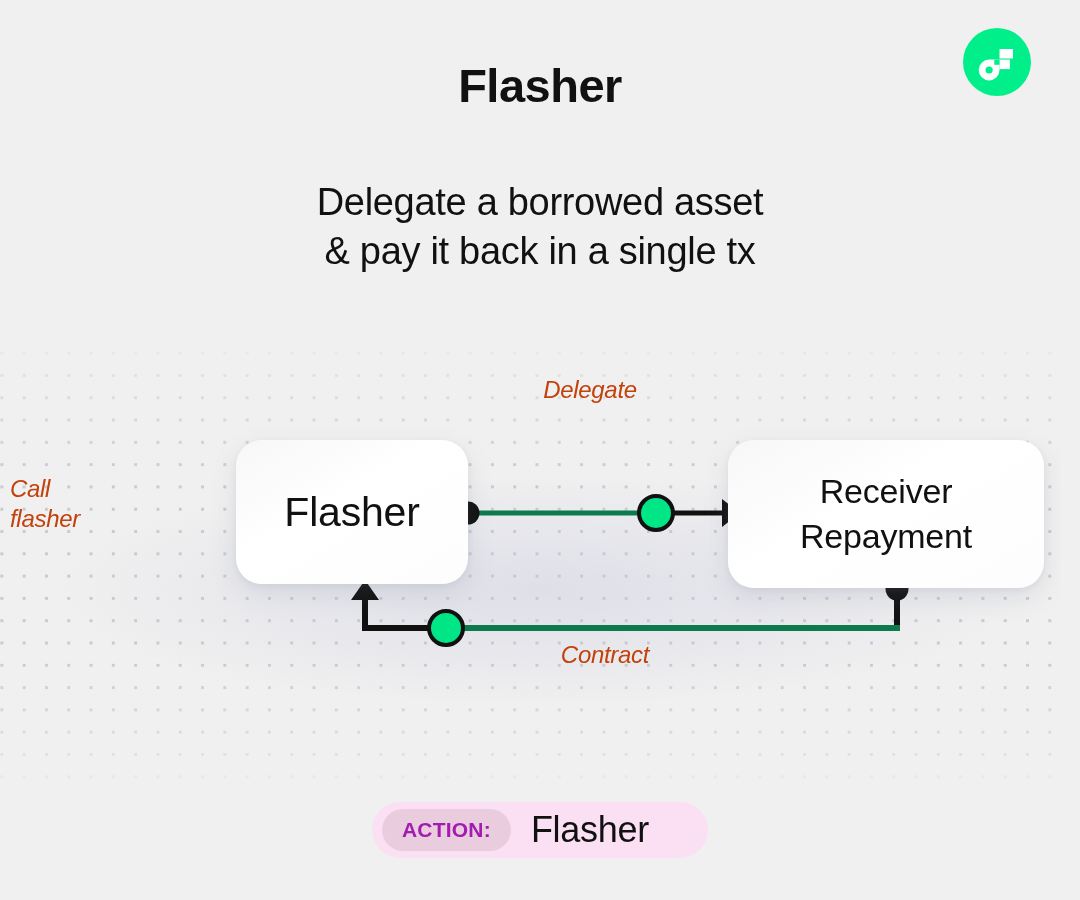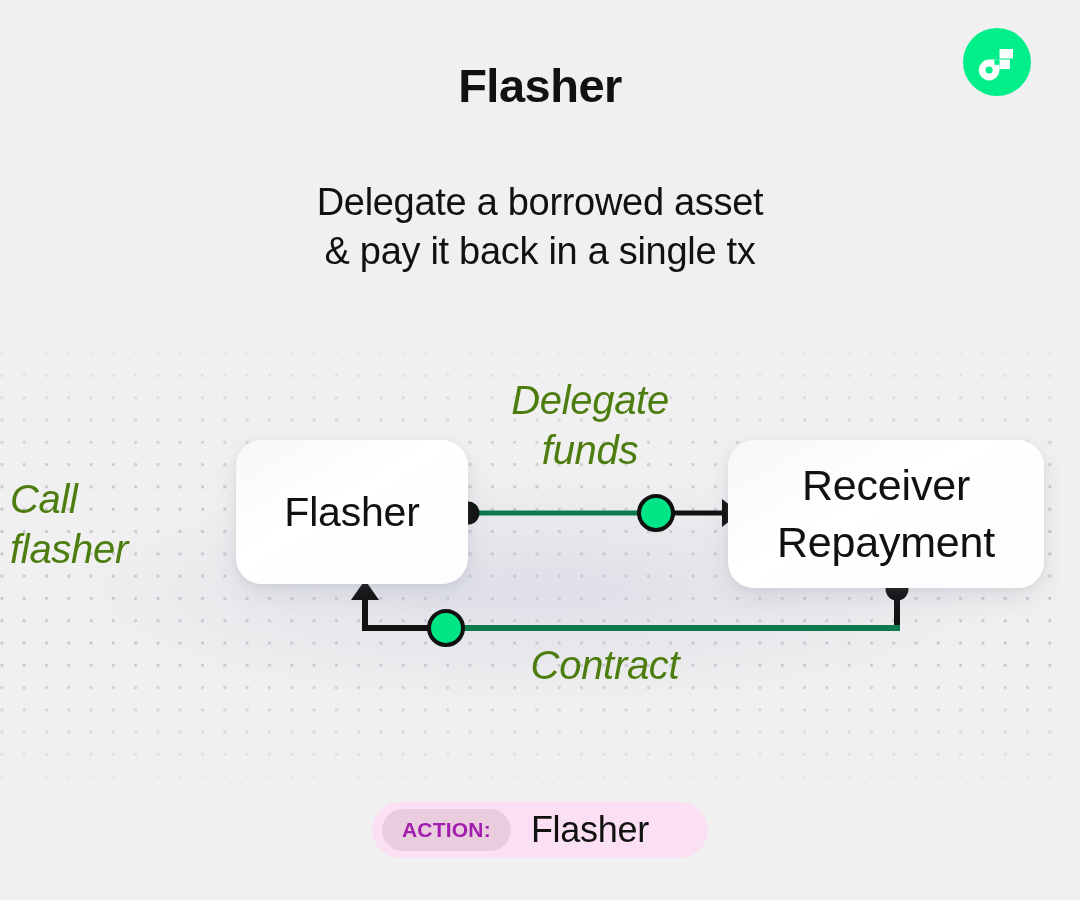--- a/index.html
+++ b/index.html
@@ -117,31 +117,31 @@
     top: 440px;
     width: 232px;
     height: 144px;
     font-size: 41px;
   }
   #node-receiver {
     left: 728px;
     top: 440px;
     width: 316px;
     height: 148px;
-    font-size: 43px;
+    font-size: 34px;
     line-height: 1.32;
   }
   #node-receiver .rl { display: block; }
 
   .edge-label {
     position: absolute;
     font-style: italic;
-    font-size: 40px;
+    font-size: 24px;
     line-height: 1.25;
-    color: #4d7c0f;
+    color: #c2410c;
     letter-spacing: -0.3px;
   }
   #label-delegate {
     left: 440px;
     top: 375px;
     width: 300px;
     text-align: center;
   }
   #label-delegate .dl { display: block; }
   #label-call {
@@ -238,21 +238,20 @@
       <span class="rl">Repayment</span>
     </span>
   </div>
 
   <div class="edge-label" id="label-call">
     <span class="cl">Call</span>
     <span class="cl">flasher</span>
   </div>
   <div class="edge-label" id="label-delegate">
     <span class="dl">Delegate</span>
-    <span class="dl">funds</span>
   </div>
   <div class="edge-label" id="label-repayment">Contract</div>
 
   <div class="action-badge">
     <span class="action-key">ACTION:</span>
     <span class="action-value">Flasher</span>
   </div>
 
 </div>
 

